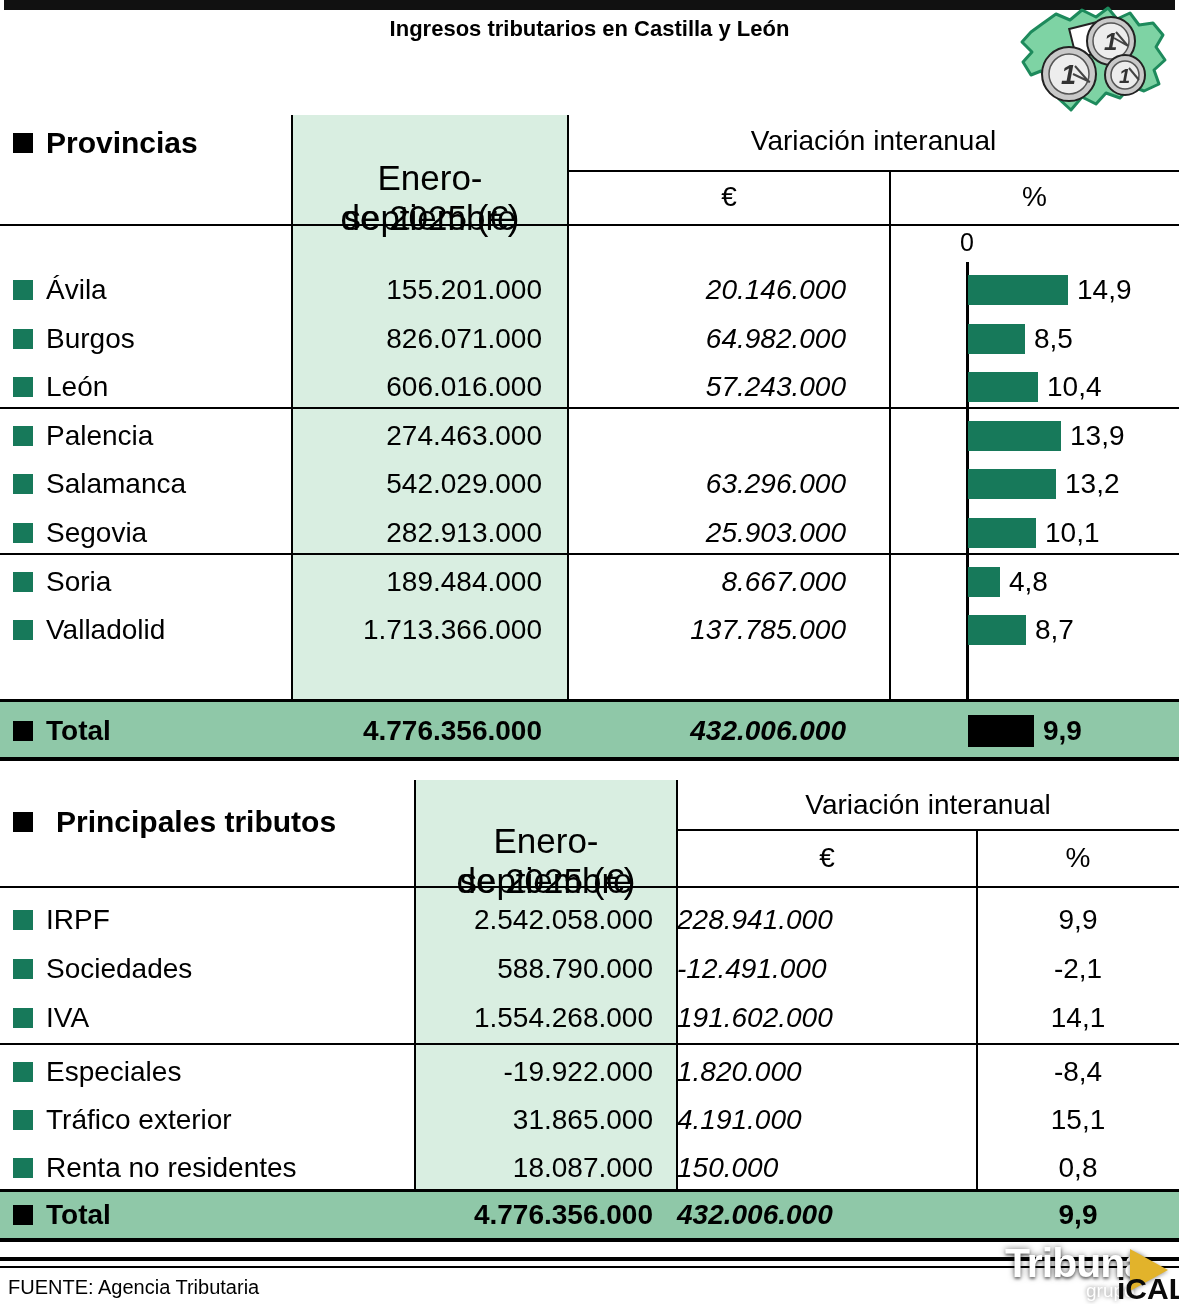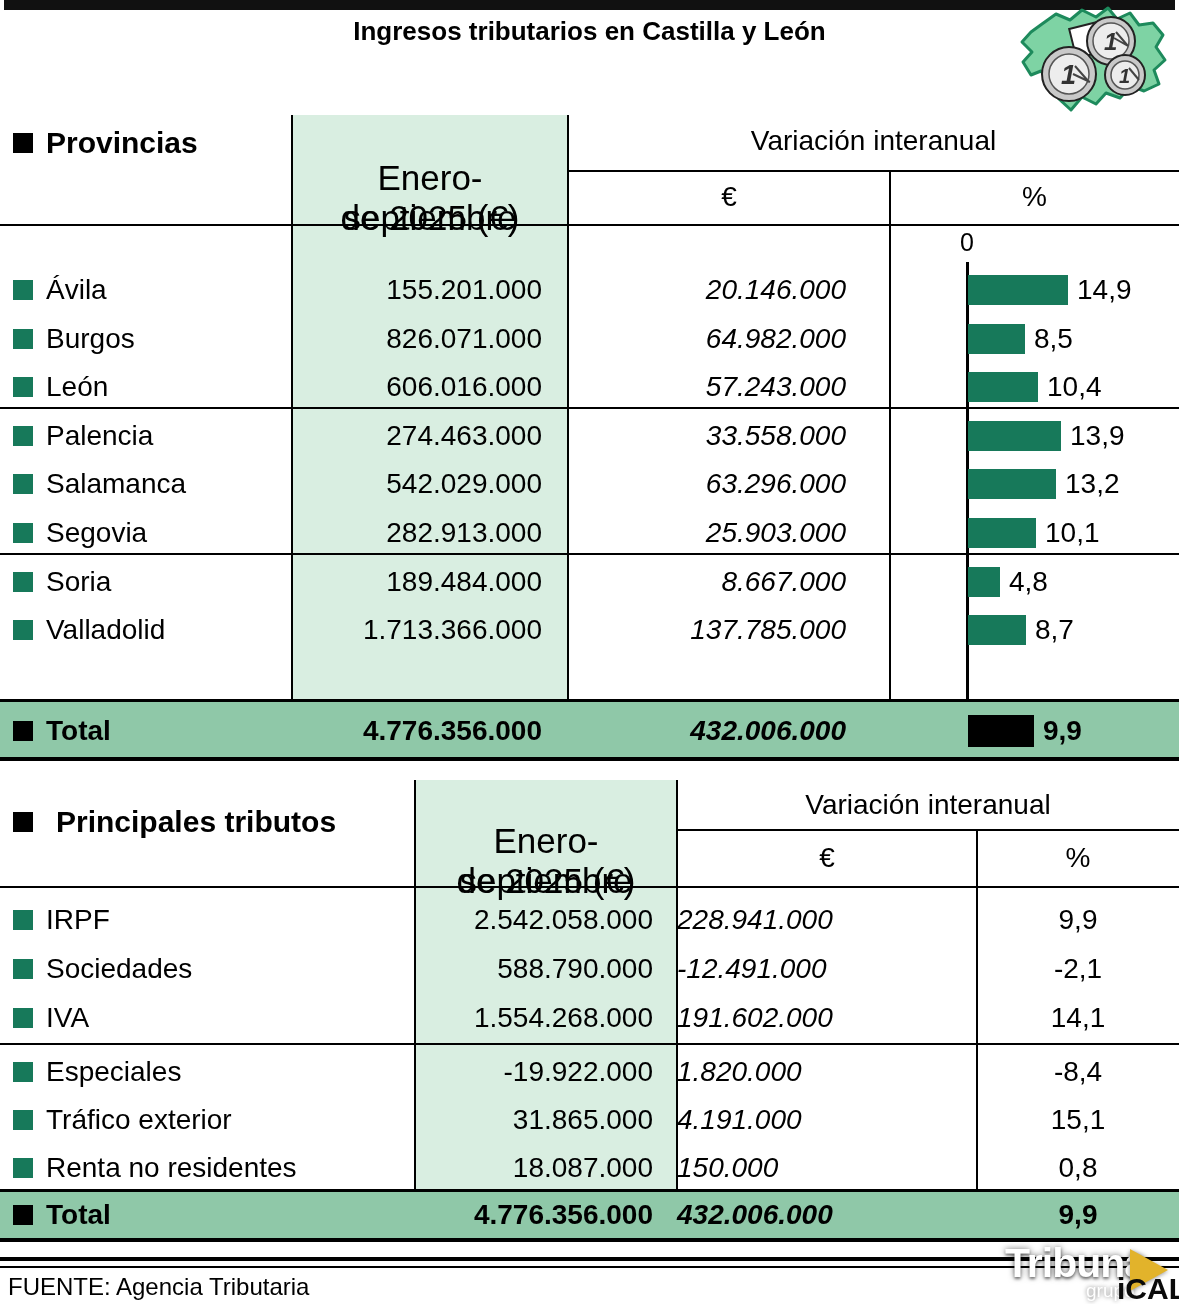--- a/index.html
+++ b/index.html
@@ -1,19 +1,19 @@
 <!DOCTYPE html>
 <html><head>
 <meta charset="utf-8">
 <style>
   html,body{margin:0;padding:0;background:#fff;}
   #canvas{position:relative;width:1179px;height:1304px;background:#fff;overflow:hidden;
           font-family:"Liberation Sans",sans-serif;color:#000;}
   .title{position:absolute;top:16px;left:0;width:100%;text-align:center;
-         font-size:26px;font-weight:bold;letter-spacing:0px;}
+         font-size:22px;font-weight:bold;letter-spacing:0px;}
   .toprule{position:absolute;top:0;left:4px;right:4px;height:10px;background:#111;}
 
   
   .hline{position:absolute;background:#000;height:2px;}
   .vline{position:absolute;background:#000;width:2px;}
 
   
   .greencol{position:absolute;background:#d9eee1;}
   .band{position:absolute;left:0;width:1179px;background:#8fc8a8;box-sizing:border-box;
         border-top:3px solid #000;border-bottom:4px solid #000;}
@@ -33,21 +33,21 @@
   .row .var {position:absolute;left:568px;width:278px;top:0;line-height:48px;text-align:right;font-style:italic;}
   .row .barwrap{position:absolute;left:968px;top:0;height:48px;display:flex;align-items:center;gap:9px;}
   .bar{height:30px;background:#17795a;}
   .bar.blk{background:#000;height:32px;}
   .row .val2{position:absolute;left:415px;width:238px;top:0;line-height:48px;text-align:right;}
   .row .var2{position:absolute;left:677px;width:262px;top:0;line-height:48px;text-align:left;font-style:italic;}
   .row .pct2{position:absolute;left:977px;width:202px;top:0;line-height:48px;text-align:center;}
   .row.total{font-weight:bold;}
 
   .zero{position:absolute;left:946px;width:42px;top:228px;text-align:center;font-size:25px;}
-  .footer{position:absolute;left:8px;top:1272px;font-size:24px;line-height:30px;}
+  .footer{position:absolute;left:8px;top:1272px;font-size:20px;line-height:30px;}
 
   
   .wm-tribuna{position:absolute;left:1005px;top:1240px;font-size:41px;font-weight:bold;color:#fff;
       letter-spacing:-1px;text-shadow:0 0 6px rgba(0,0,0,.55),0 2px 3px rgba(0,0,0,.45);z-index:6;}
   .wm-grupo{position:absolute;left:1086px;top:1280px;font-size:19px;color:#fff;
       text-shadow:0 0 4px rgba(0,0,0,.55);z-index:6;}
   .wm-tri{position:absolute;left:1130px;top:1249px;width:0;height:0;z-index:6;
       border-top:21px solid transparent;border-bottom:21px solid transparent;
       border-left:38px solid #e2b32b;filter:drop-shadow(0 1px 2px rgba(0,0,0,.4));}
   .wm-ical{position:absolute;left:1117px;top:1272px;font-size:30px;font-weight:bold;color:#0a0a0a;z-index:7;}
@@ -139,21 +139,20 @@
     <span class="var">57.243.000</span>
     <span class="barwrap">
         <span class="bar" style="width: 70px;"></span>
         <span>10,4</span>
       </span>
   </div>
   <div class="row" style="top:412px">
     <span class="bullet"></span>
     <span class="name">Palencia</span>
     <span class="val">274.463.000</span>
-    <span class="var">33.558.000</span>
     <span class="barwrap">
         <span class="bar" style="width: 93px;"></span>
         <span>13,9</span>
       </span>
   </div>
   <div class="row" style="top:460px">
     <span class="bullet"></span>
     <span class="name">Salamanca</span>
     <span class="val">542.029.000</span>
     <span class="var">63.296.000</span>

